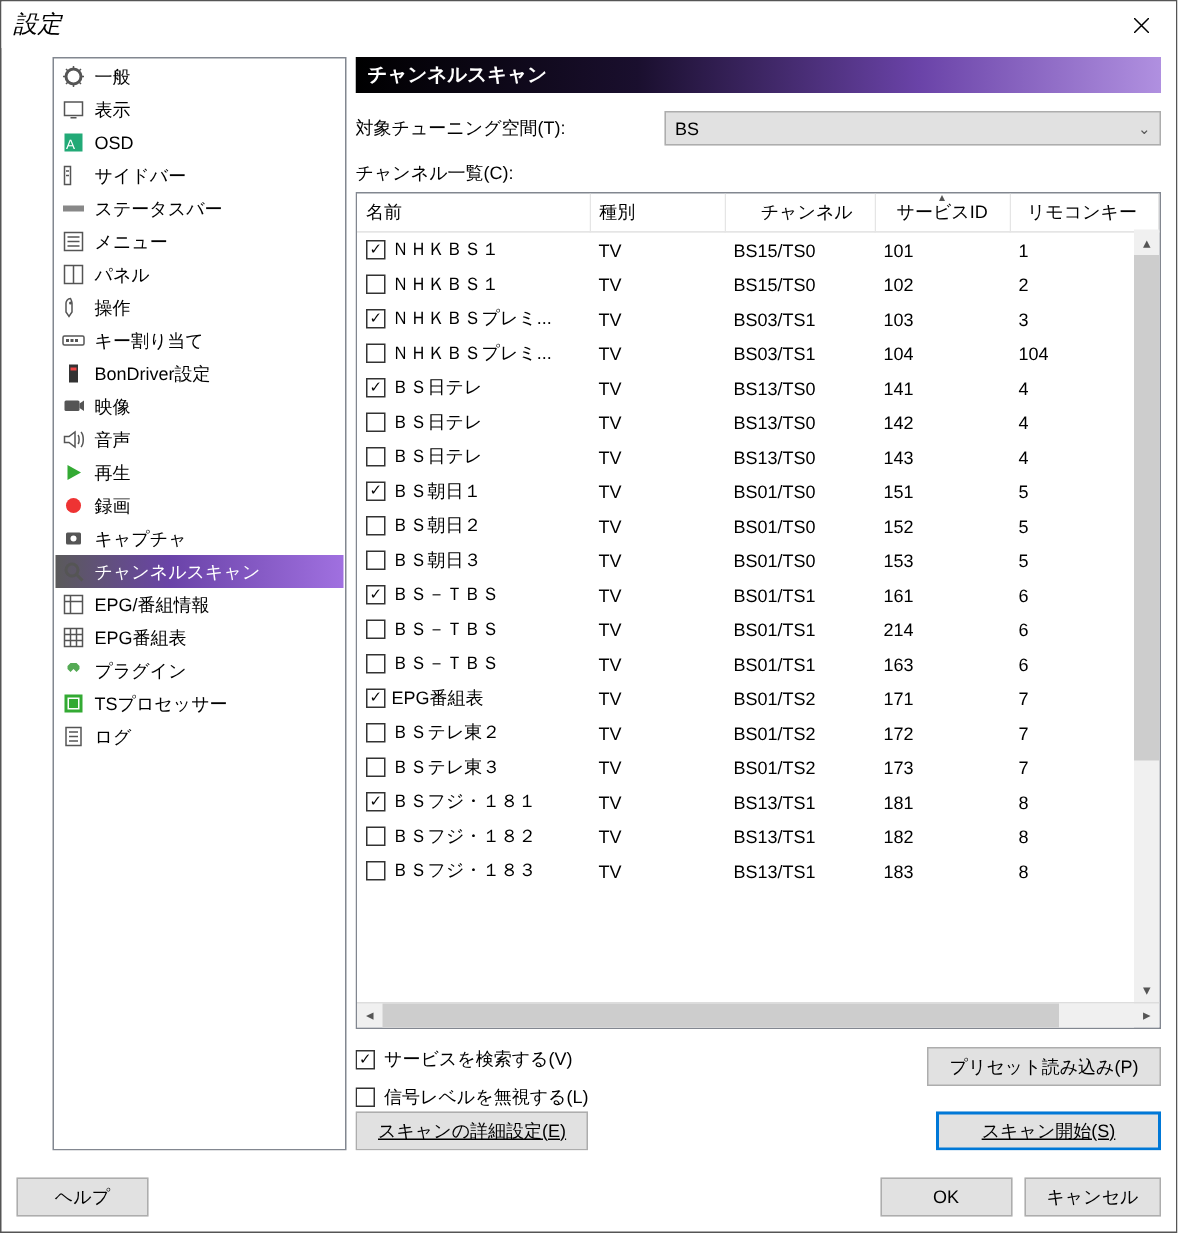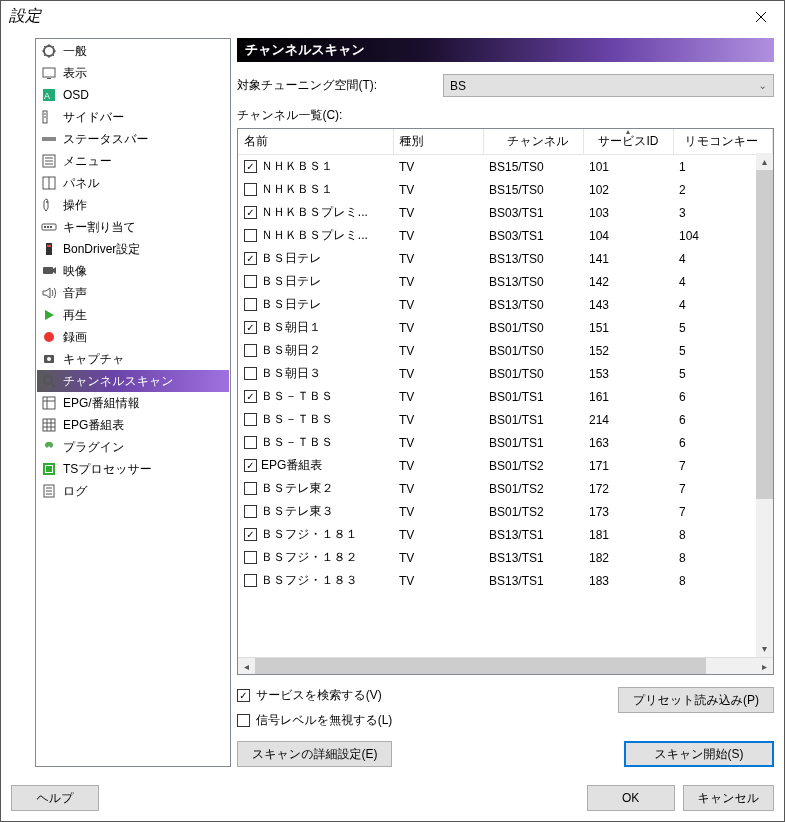--- a/index.html
+++ b/index.html
@@ -36,21 +36,21 @@
 .hscroll .thumb { position: absolute; left: 0; top: 0; height: 17px; width: 90%; background: #cdcdcd; }
 .vscroll-sim { position: absolute; right: 0; top: 24px; bottom: 0; width: 17px; background: #f0f0f0; display: flex; flex-direction: column; }
 .vscroll-sim .arrow { height: 17px; display: flex; align-items: center; justify-content: center; color: #555; font-size: 10px; }
 .vscroll-sim .track { flex: 1; position: relative; }
 .vscroll-sim .thumb { position: absolute; left: 0; top: 0; width: 17px; height: 70%; background: #cdcdcd; }
 .below { display: flex; justify-content: space-between; align-items: flex-start; margin-top: 12px; gap: 10px; }
 .checks { display: flex; flex-direction: column; gap: 8px; }
 .check-row { display: flex; align-items: center; gap: 6px; }
 .btn { min-width: 150px; height: 26px; border: 1px solid #adadad; background: #e1e1e1; display: inline-flex; align-items: center; justify-content: center; padding: 0 14px; cursor: default; }
 .btn.primary { border: 2px solid #0078d7; }
-.advanced-row { margin-top: 12px; display: flex; justify-content: space-between; }
+.advanced-row { margin-top: 1px; display: flex; justify-content: space-between; text-decoration: underline; }
 .footer { display: flex; justify-content: space-between; align-items: center; padding: 10px 0 0 0; margin-top: 8px; gap: 28px; }
 .footer .right { display: flex; gap: 8px; }
 .footer .btn { min-width: 88px; }
 svg { display: block; }
 </style>
 </head>
 <body>
 
 <div class="window">
   <div class="titlebar">

